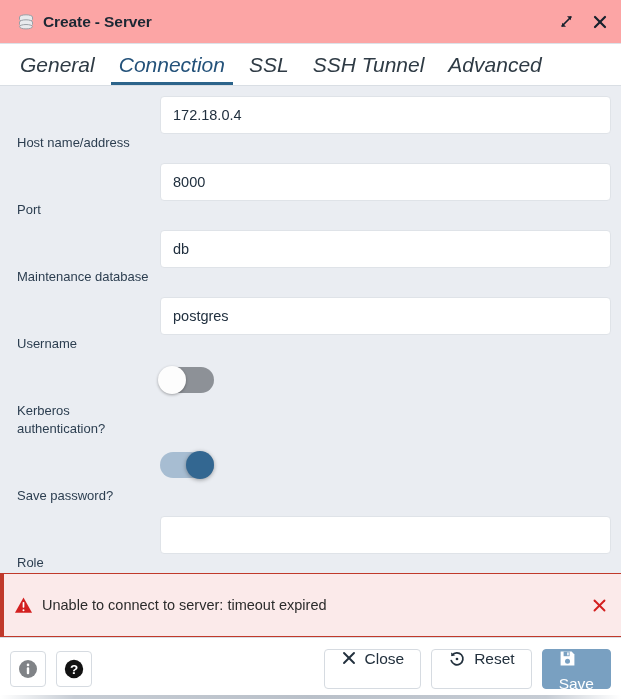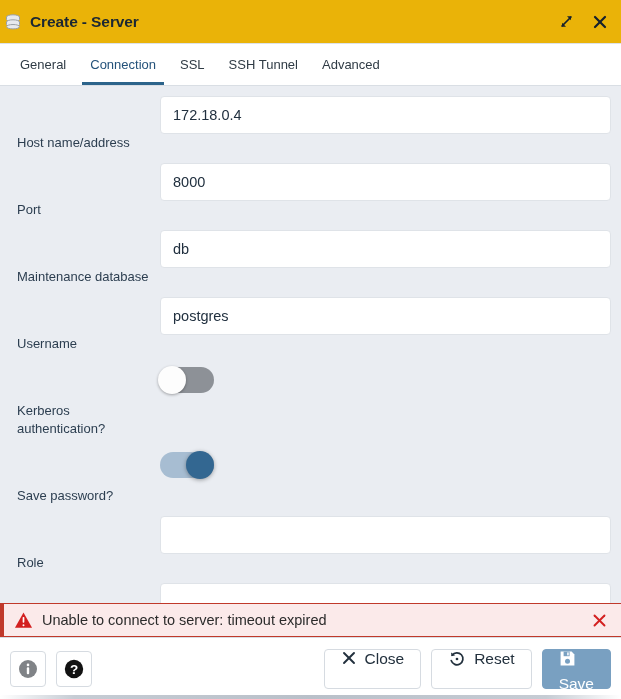--- a/index.html
+++ b/index.html
@@ -21,25 +21,25 @@
     display: flex;
     flex-direction: column;
     background: #eaedf2;
     box-sizing: border-box;
   }
 
   
   .titlebar {
     height: 44px;
     min-height: 44px;
-    background: #eab308;
+    background: #fca5a5;
     border-bottom: 1px solid #dde2e8;
     display: flex;
     align-items: center;
-    padding: 0 12px 0 4px;
+    padding: 0 12px 0 17px;
     box-sizing: border-box;
   }
   .title-icon {
     width: 18px;
     height: 18px;
     margin-right: 8px;
     flex: 0 0 auto;
     display: block;
   }
   .title-text {
@@ -75,28 +75,29 @@
     border-bottom: 1px solid #d9dee4;
     display: flex;
     align-items: stretch;
     padding-left: 8px;
     box-sizing: border-box;
   }
   .tab {
     display: flex;
     align-items: center;
     padding: 0 12px;
-    font-size: 13px;
+    font-size: 21px;
     color: #2f3b45;
     cursor: pointer;
     position: relative;
     white-space: nowrap;
     border: none;
     background: none;
     font-family: inherit;
+    font-style: italic;
   }
   .tab.active {
     color: #24527a;
   }
   .tab.active::after {
     content: "";
     position: absolute;
     left: 4px;
     right: 4px;
     bottom: 0;
@@ -187,21 +188,21 @@
   .toggle.off .knob { left: -2px; background: #fdfdfd; }
   .toggle.on .track { background: #a7bdd2; }
   .toggle.on .knob { left: 26px; background: #336791; box-shadow: 0 1px 4px rgba(0,0,0,0.35); }
 
   
   .alert {
     position: absolute;
     left: 0;
     right: 0;
     bottom: 0;
-    height: 34px;
+    height: 64px;
     background: #fbeaea;
     border: 1px solid #c0392b;
     border-left: 4px solid #c0392b;
     border-right: none;
     display: flex;
     align-items: center;
     padding: 0 12px 0 10px;
     box-sizing: border-box;
   }
   .alert-icon {

